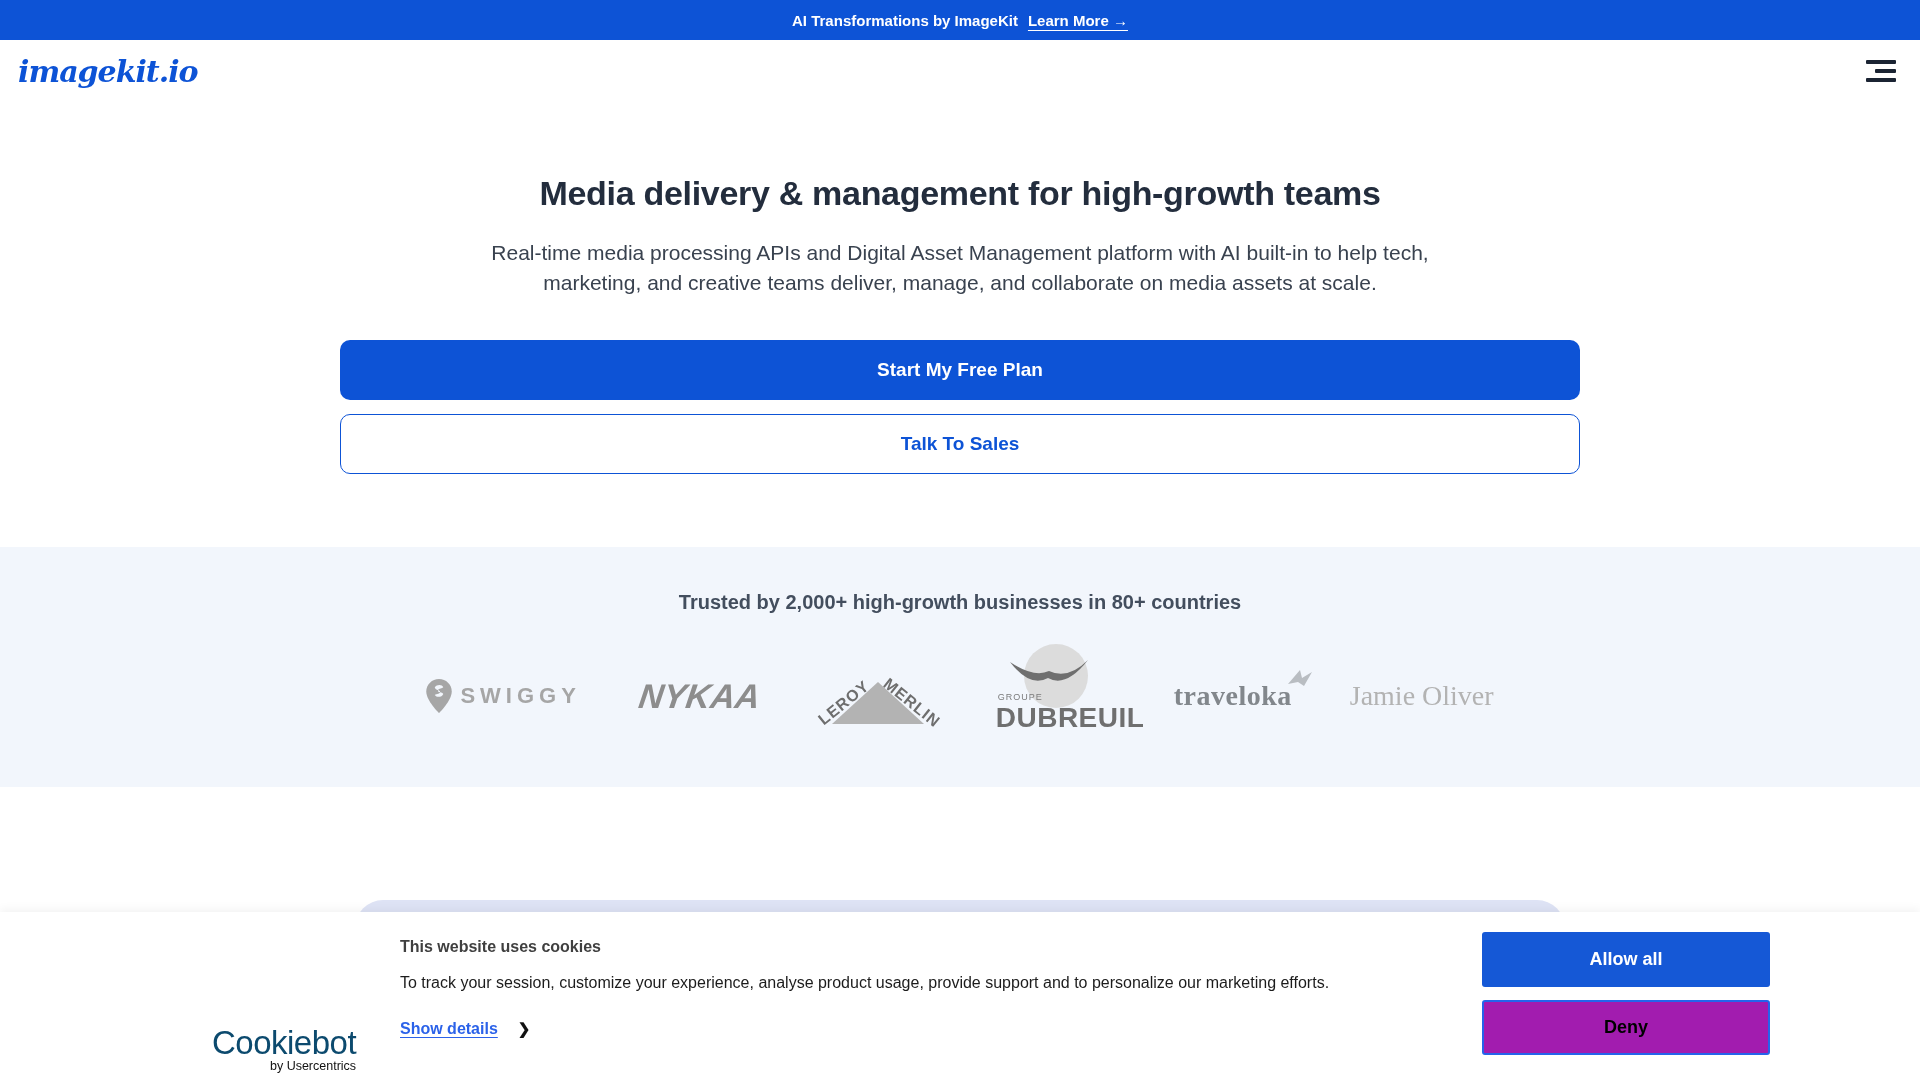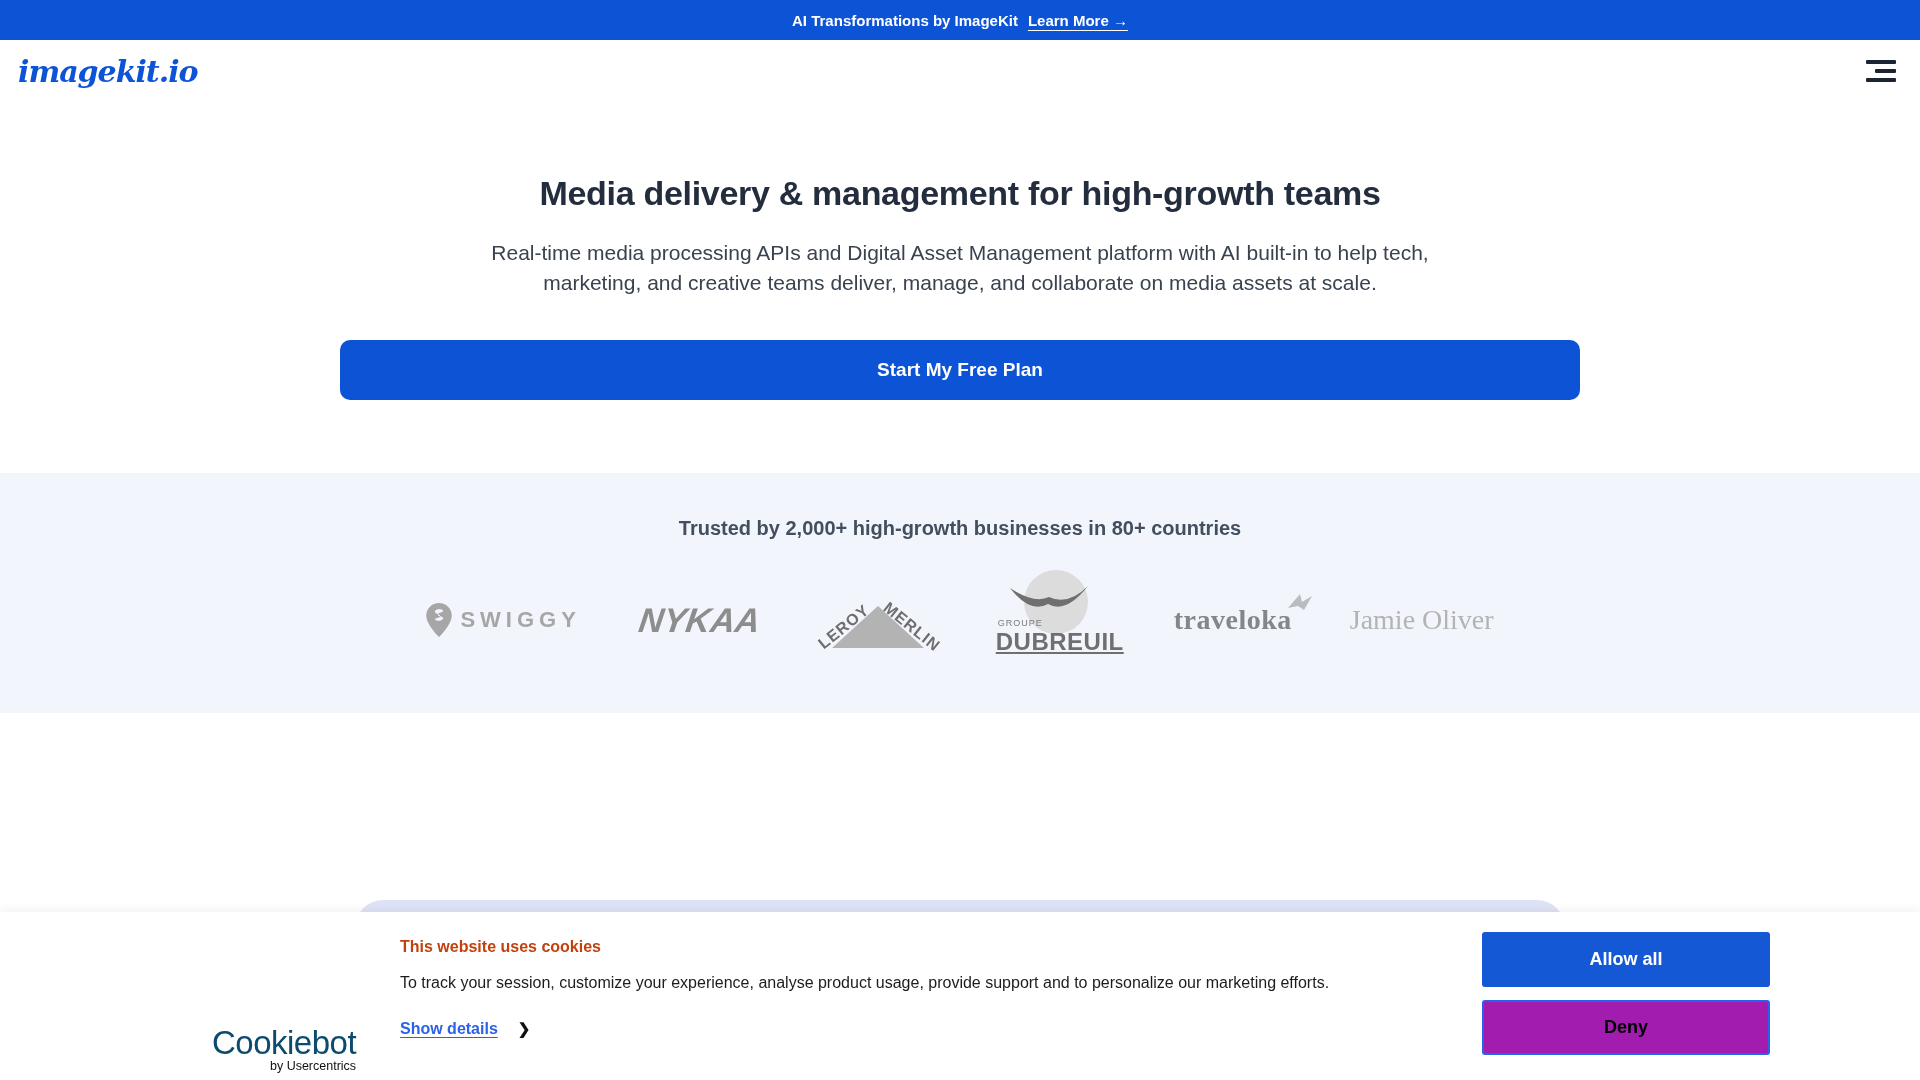--- a/index.html
+++ b/index.html
@@ -56,39 +56,39 @@
                letter-spacing:1px; }
   .leroy .w2 { position:absolute; right:-8px; bottom:16px; transform:rotate(39deg);
                transform-origin:center; font-size:16px; font-weight:800; color:#6e6e6e;
                letter-spacing:1px; }
   .dubreuil { position:relative; text-align:center; width:120px; }
   .dubreuil .circle { position:absolute; left:50%; top:-14px; transform:translateX(-50%);
                       width:64px; height:64px; border-radius:50%; background:#dcdcdc; }
   .dubreuil .bird { position:relative; }
   .dubreuil .groupe { position:relative; font-size:9px; letter-spacing:1px; color:#7b7b7b;
                       text-align:left; margin-left:2px; }
-  .dubreuil .name { position:relative; font-size:24px; font-weight:bold; color:#6f6f6f;
-                    letter-spacing:0.5px;text-decoration:underline; }
+  .dubreuil .name { position:relative; font-size:28px; font-weight:bold; color:#6f6f6f;
+                    letter-spacing:0.5px; }
   .traveloka { position:relative;font-family:Liberation Serif, serif; }
   .traveloka .tk-text { font-size:28px; font-weight:600; color:#82878c; letter-spacing:0.5px; }
   .traveloka svg { position:absolute; right:-22px; top:-10px; }
   .jamie-text { font-family:"Liberation Serif", serif; font-size:28px; color:#b3b3b3; }
 
   
   .card-peek { position:absolute; top:900px; left:355px; width:1210px; height:80px;
                background:#dee3f5; border-radius:28px 28px 0 0; }
 
   
   .cookie-banner { position:absolute; left:0; top:912px; width:1920px; height:168px;
                    background:#fff; box-shadow:0 -2px 10px rgba(0,0,0,0.06); }
   .cb-brand { position:absolute; left:212px; top:112px; cursor:pointer; }
   .cb-brand .cb-name { font-size:33px; font-weight:400; color:#0c4a6e; letter-spacing:-0.5px; }
   .cb-brand .cb-by { font-size:12.5px; color:#111; text-align:right; margin-top:-3px; }
   .cb-title { position:absolute; left:400px; top:26px; font-size:16px; font-weight:bold;
-              color:#c2410c; }
+              color:#404040; }
   .cb-desc { position:absolute; left:400px; top:62px; font-size:16px; color:#1c1c1c;
              width:1000px; }
   .cb-details { position:absolute; left:400px; top:108px; display:flex; align-items:center;
                 gap:20px; cursor:pointer; }
   .cb-details .lbl { font-size:16px; font-weight:bold; color:#2b62e9;
                      text-decoration:underline; text-underline-offset:3px; }
   .cb-details .chev { font-size:15px; font-weight:bold; color:#111; }
   .cb-allow { position:absolute; right:150px; top:20px; width:288px; height:55px;
               background:#1558d6; color:#fff; font-size:18px; font-weight:bold;
               border:none; border-radius:3px; cursor:pointer;
@@ -113,20 +113,21 @@
     <span class="mid"></span>
     <span></span>
   </div>
 </div>
 
 <div class="hero">
   <h1>Media delivery &amp; management for high-growth teams</h1>
   <p class="sub">Real-time media processing APIs and Digital Asset Management platform with AI built-in to help tech, marketing, and creative teams deliver, manage, and collaborate on media assets at scale.</p>
   <div class="cta-stack">
     <button class="btn-primary">Start My Free Plan</button>
+    <button class="btn-secondary">Talk To Sales</button>
   </div>
 </div>
 
 <div class="trusted">
   <div class="heading">Trusted by 2,000+ high-growth businesses in 80+ countries</div>
   <div class="logo-row">
 
     <div class="logo-item">
       <svg width="26" height="34" viewBox="0 0 24 32">
         <path d="M12 0C5.4 0 0 5.2 0 11.7 0 20.4 12 32 12 32s12-11.6 12-20.3C24 5.2 18.6 0 12 0z" fill="#a6a6a6"></path>

